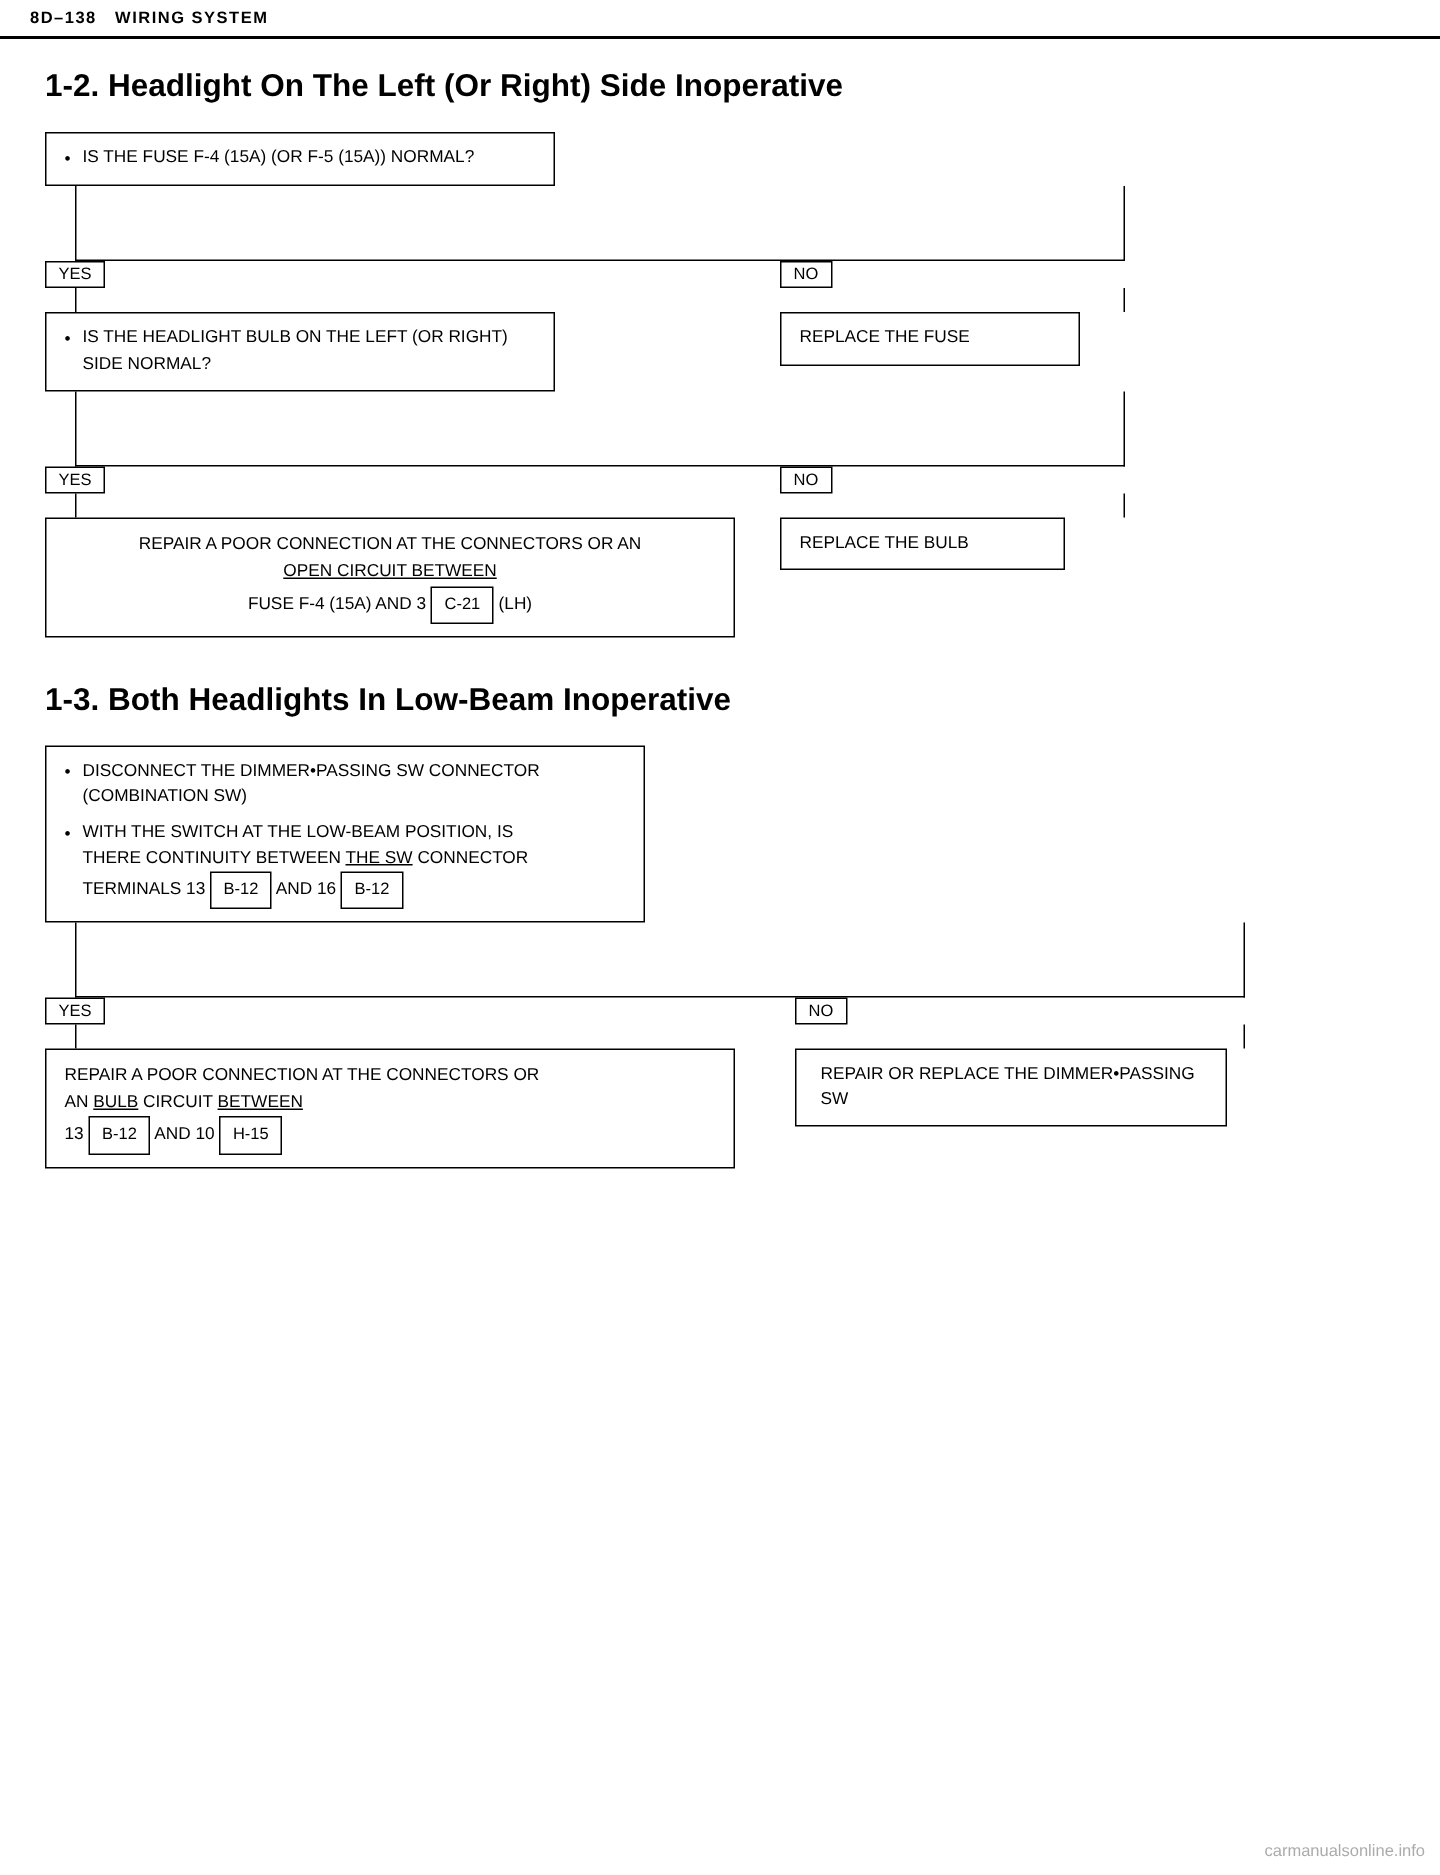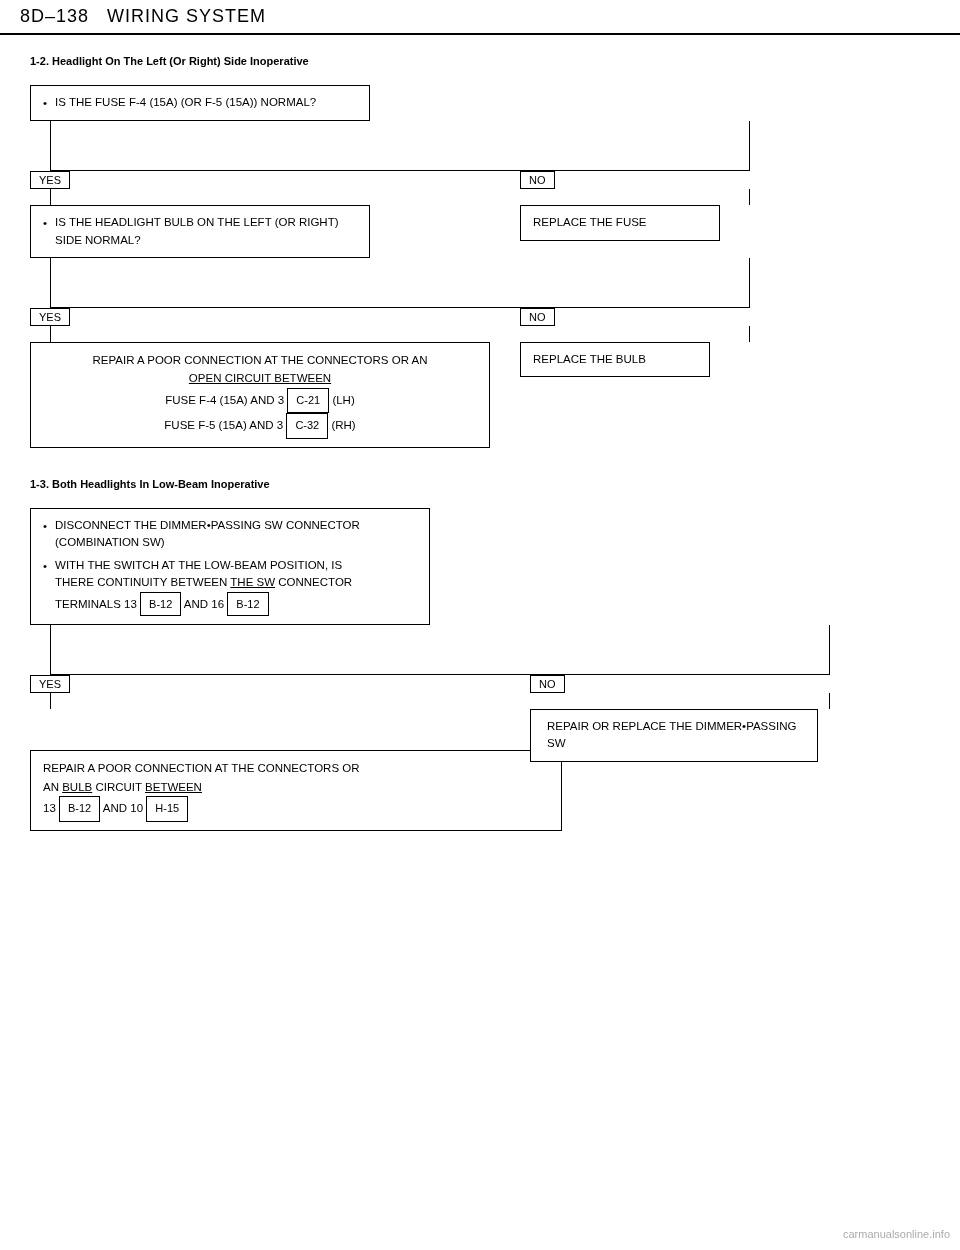--- a/index.html
+++ b/index.html
@@ -14,31 +14,31 @@
     }
 
     .page-header {
       border-bottom: 2px solid #000;
       padding: 6px 20px;
       display: flex;
       align-items: center;
     }
 
     .page-header-text {
-      font-size: 18px;
-      font-weight: normal;
+      font-size: 11px;
+      font-weight: bold;
       letter-spacing: 1px;
     }
 
     .page-content {
       padding: 20px 30px;
     }
 
     .section-title {
-      font-size: 11px;
+      font-size: 21px;
       font-weight: bold;
       margin-bottom: 18px;
     }
 
     .box {
       border: 1px solid #000;
       padding: 8px 12px;
       display: inline-block;
       background: #fff;
       font-size: 11.5px;
@@ -189,25 +189,20 @@
             <div style="line-height:1.6;">
               <div>REPAIR A POOR CONNECTION AT THE CONNECTORS OR AN</div>
               <div>
                 <span class="underline">OPEN CIRCUIT BETWEEN</span>
               </div>
               <div>
                 <span>FUSE F-4 (15A) AND 3</span>
                 <span class="label-box">C-21</span>
                 <span>(LH)</span>
               </div>
-              <div>
-                <span>FUSE F-5 (15A) AND 3</span>
-                <span class="label-box">C-32</span>
-                <span>(RH)</span>
-              </div>
             </div>
           </div>
         </div>
 
         <div style="display:flex; flex-direction:column; align-items:flex-start;">
           <div class="box" style="width:190px;">
             <span>REPLACE THE BULB</span>
           </div>
         </div>
       </div>
@@ -264,21 +259,21 @@
       </div>
 
       <div style="position:relative; width:830px; height:16px;">
         <div style="position:absolute; left:20px; top:0; width:1px; height:16px; background:#000;"></div>
         <div style="position:absolute; left:799px; top:0; width:1px; height:16px; background:#000;"></div>
       </div>
 
       <div style="display:flex; width:830px; align-items:flex-start;">
 
         <div style="width:500px; display:flex; flex-direction:column; align-items:flex-start;">
-          <div class="box" style="width:532px;margin-top:41px;">
+          <div class="box" style="width:460px;">
             <div style="line-height:1.6;">
               <div>REPAIR A POOR CONNECTION AT THE CONNECTORS OR</div>
               <div>
                 <span>AN </span><span class="underline">BULB</span><span> CIRCUIT </span><span class="underline">BETWEEN</span>
               </div>
               <div>
                 <span>13</span>
                 <span class="label-box">B-12</span>
                 <span>AND 10</span>
                 <span class="label-box">H-15</span>

